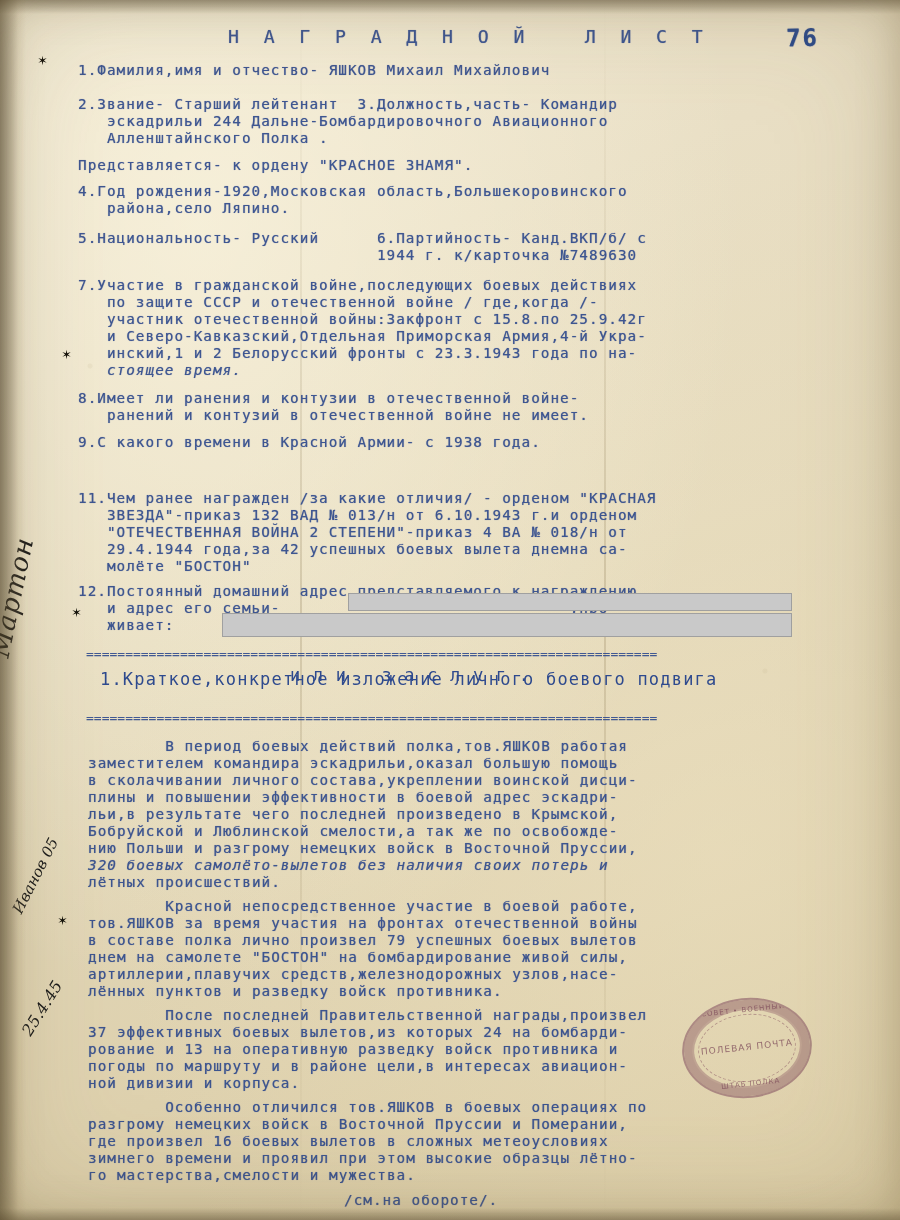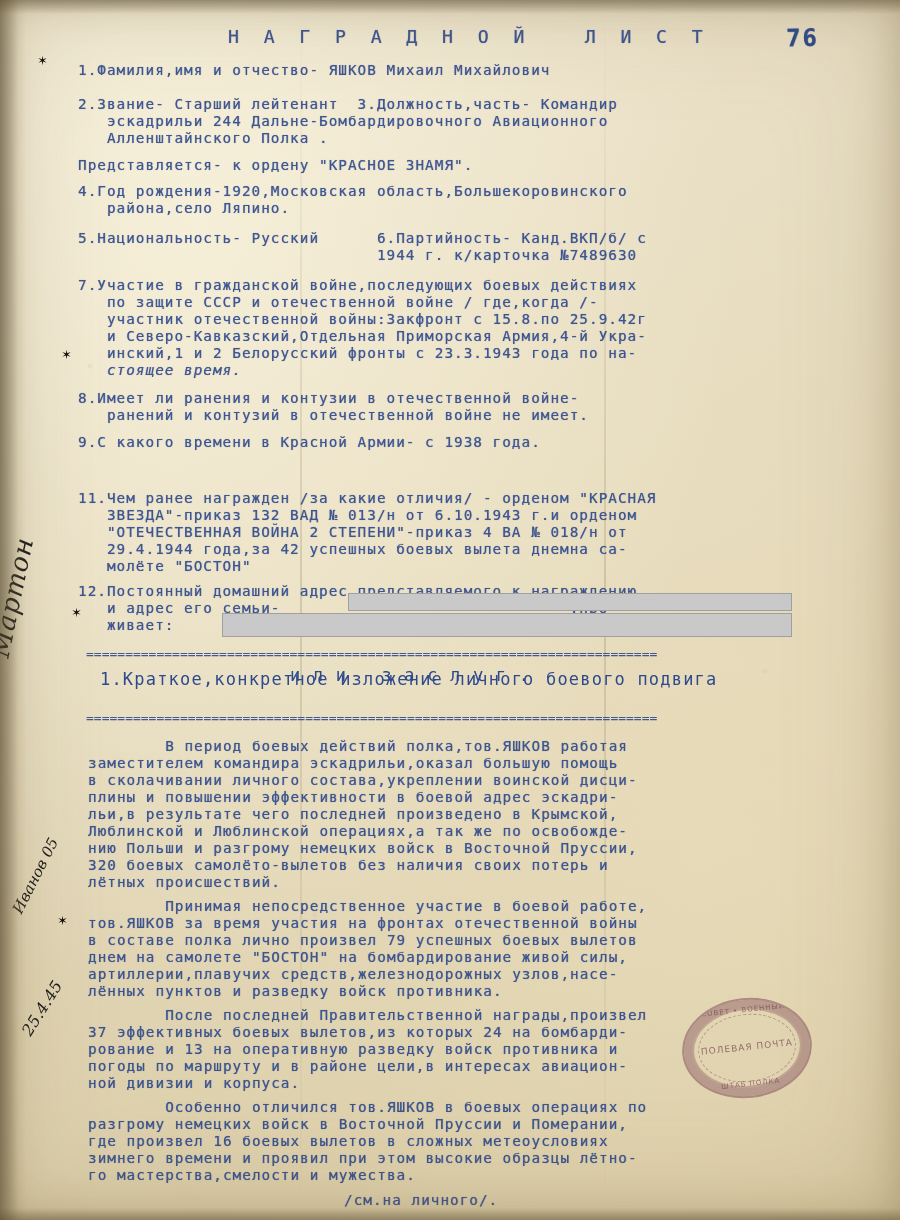--- a/index.html
+++ b/index.html
@@ -233,45 +233,45 @@
   <div class="sep" style="top:646px; left:86px;">=========================================================================</div>
   <div class="section-title" style="top:670px; left:100px;">1.Краткое,конкретное изложение личного боевого подвига</div>
   <div class="section-title" style="top:666px; left:290px;">и л и   з а с л у г .</div>
   <div class="sep" style="top:710px; left:86px;">=========================================================================</div>
 
   <div class="typed body-line" style="top:738px; left:88px;">        В период боевых действий полка,тов.ЯШКОВ работая</div>
   <div class="typed body-line" style="top:755px; left:88px;">заместителем командира эскадрильи,оказал большую помощь</div>
   <div class="typed body-line" style="top:772px; left:88px;">в сколачивании личного состава,укреплении воинской дисци-</div>
   <div class="typed body-line" style="top:789px; left:88px;">плины и повышении эффективности в боевой адрес эскадри-</div>
   <div class="typed body-line" style="top:806px; left:88px;">льи,в результате чего последней произведено в Крымской,</div>
-  <div class="typed body-line" style="top:823px; left:88px;">Люблинской и Люблинской операциях,а так же по освобожде-</div>
+  <div class="typed body-line" style="top:823px; left:88px;">Бобруйской и Люблинской смелости,а так же по освобожде-</div>
   <div class="typed body-line" style="top:840px; left:88px;">нию Польши и разгрому немецких войск в Восточной Пруссии,</div>
-  <div class="typed body-line" style="top:857px; left:88px;">320 боевых самолёто-вылетов без наличия своих потерь и</div>
+  <div class="typed body-line" style="top:857px; left:88px;font-style:italic;">320 боевых самолёто-вылетов без наличия своих потерь и</div>
   <div class="typed body-line" style="top:874px; left:88px;">лётных происшествий.</div>
 
-  <div class="typed body-line" style="top:898px; left:88px;">        Принимая непосредственное участие в боевой работе,</div>
+  <div class="typed body-line" style="top:898px; left:88px;">        Красной непосредственное участие в боевой работе,</div>
   <div class="typed body-line" style="top:915px; left:88px;">тов.ЯШКОВ за время участия на фронтах отечественной войны</div>
   <div class="typed body-line" style="top:932px; left:88px;">в составе полка лично произвел 79 успешных боевых вылетов</div>
   <div class="typed body-line" style="top:949px; left:88px;">днем на самолете "БОСТОН" на бомбардирование живой силы,</div>
   <div class="typed body-line" style="top:966px; left:88px;">артиллерии,плавучих средств,железнодорожных узлов,насе-</div>
   <div class="typed body-line" style="top:983px; left:88px;">лённых пунктов и разведку войск противника.</div>
 
   <div class="typed body-line" style="top:1007px; left:88px;">        После последней Правительственной награды,произвел</div>
   <div class="typed body-line" style="top:1024px; left:88px;">37 эффективных боевых вылетов,из которых 24 на бомбарди-</div>
   <div class="typed body-line" style="top:1041px; left:88px;">рование и 13 на оперативную разведку войск противника и</div>
   <div class="typed body-line" style="top:1058px; left:88px;">погоды по маршруту и в районе цели,в интересах авиацион-</div>
   <div class="typed body-line" style="top:1075px; left:88px;">ной дивизии и корпуса.</div>
 
   <div class="typed body-line" style="top:1099px; left:88px;">        Особенно отличился тов.ЯШКОВ в боевых операциях по</div>
   <div class="typed body-line" style="top:1116px; left:88px;">разгрому немецких войск в Восточной Пруссии и Померании,</div>
   <div class="typed body-line" style="top:1133px; left:88px;">где произвел 16 боевых вылетов в сложных метеоусловиях</div>
   <div class="typed body-line" style="top:1150px; left:88px;">зимнего времени и проявил при этом высокие образцы лётно-</div>
   <div class="typed body-line" style="top:1167px; left:88px;">го мастерства,смелости и мужества.</div>
 
-  <div class="typed body-line" style="top:1192px; left:344px;">/см.на личного/.</div>
+  <div class="typed body-line" style="top:1192px; left:344px;">/см.на обороте/.</div>
 
   <div class="stamp">
     <div class="st-ring"></div>
     <div class="st-text st-top">СОВЕТ • ВОЕННЫЙ</div>
     <div class="st-text st-mid">ПОЛЕВАЯ ПОЧТА</div>
     <div class="st-text st-bot">ШТАБ ПОЛКА</div>
   </div>
 
   <div class="margin-sign sign-a">Мартон</div>
   <div class="margin-sign sign-b">Иванов 05</div>

